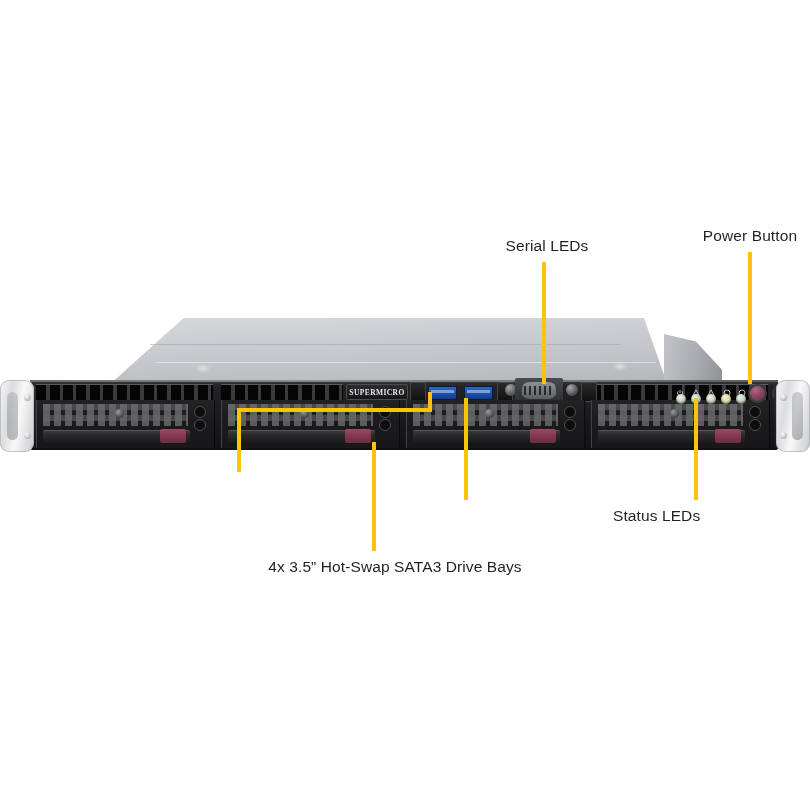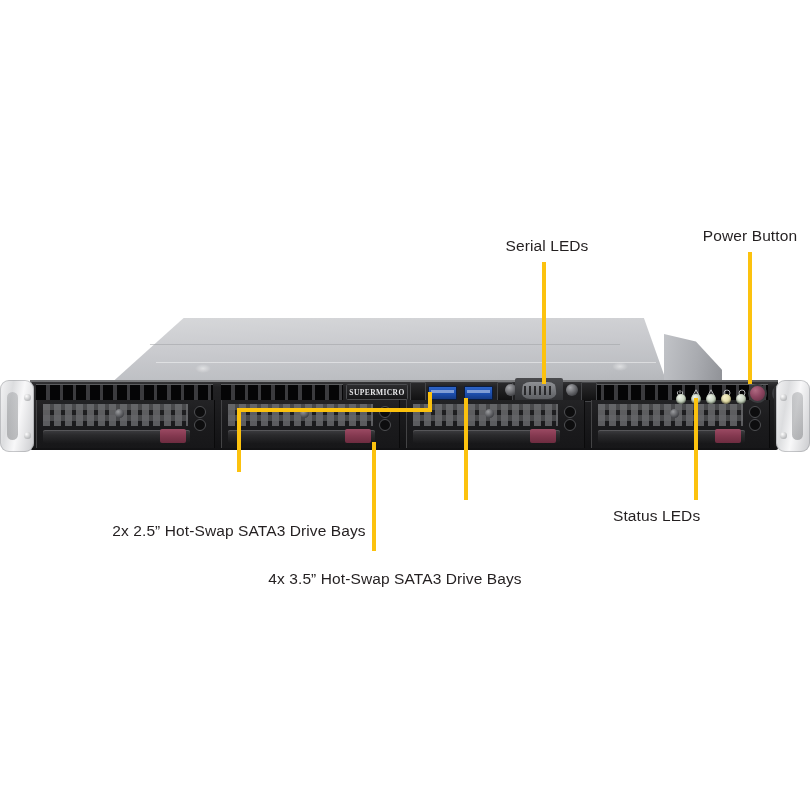--- a/index.html
+++ b/index.html
@@ -266,21 +266,20 @@
 
   <div class="lead v" style="left:464px;top:398px;height:102px;"></div>
   <div class="lead v" style="left:694px;top:398px;height:102px;"></div>
   <div class="lead v" style="left:372px;top:442px;height:109px;"></div>
 
   <div class="label center" style="left:499px;top:235px;width:96px;">Serial LEDs</div>
 
   <div class="label center" style="left:690px;top:225px;width:120px;">Power Button</div>
 
   <div class="label center" style="left:44px;top:478px;width:390px;">
-    <div>2x 2.5” Hot-Swap SATA3 Drive Bays</div>
   </div>
 
 
   <div class="label center" style="left:553px;top:505px;width:376px;text-align:left;padding-left:60px;box-sizing:border-box;">Status LEDs</div>
 
-  <div class="label center" style="left:185px;top:556px;width:420px;margin-top:12px;">4x 3.5” Hot-Swap SATA3 Drive Bays</div>
+  <div class="label center" style="left:185px;top:556px;width:420px;">4x 3.5” Hot-Swap SATA3 Drive Bays</div>
 
 </div>
 
 </body></html>

